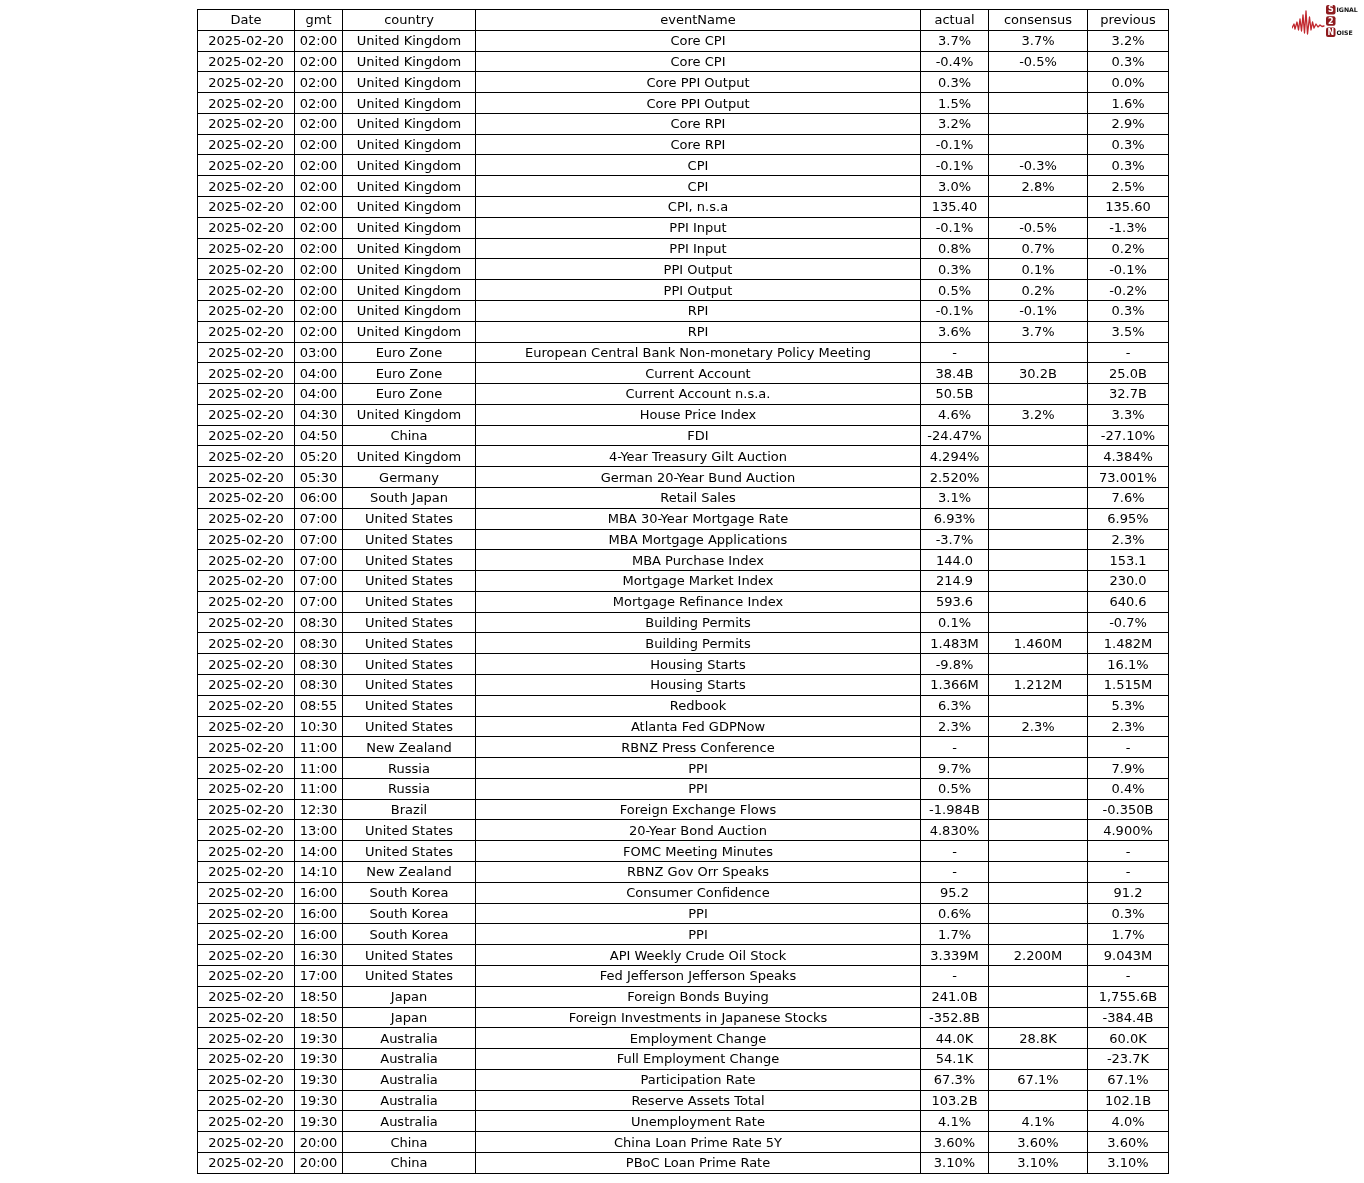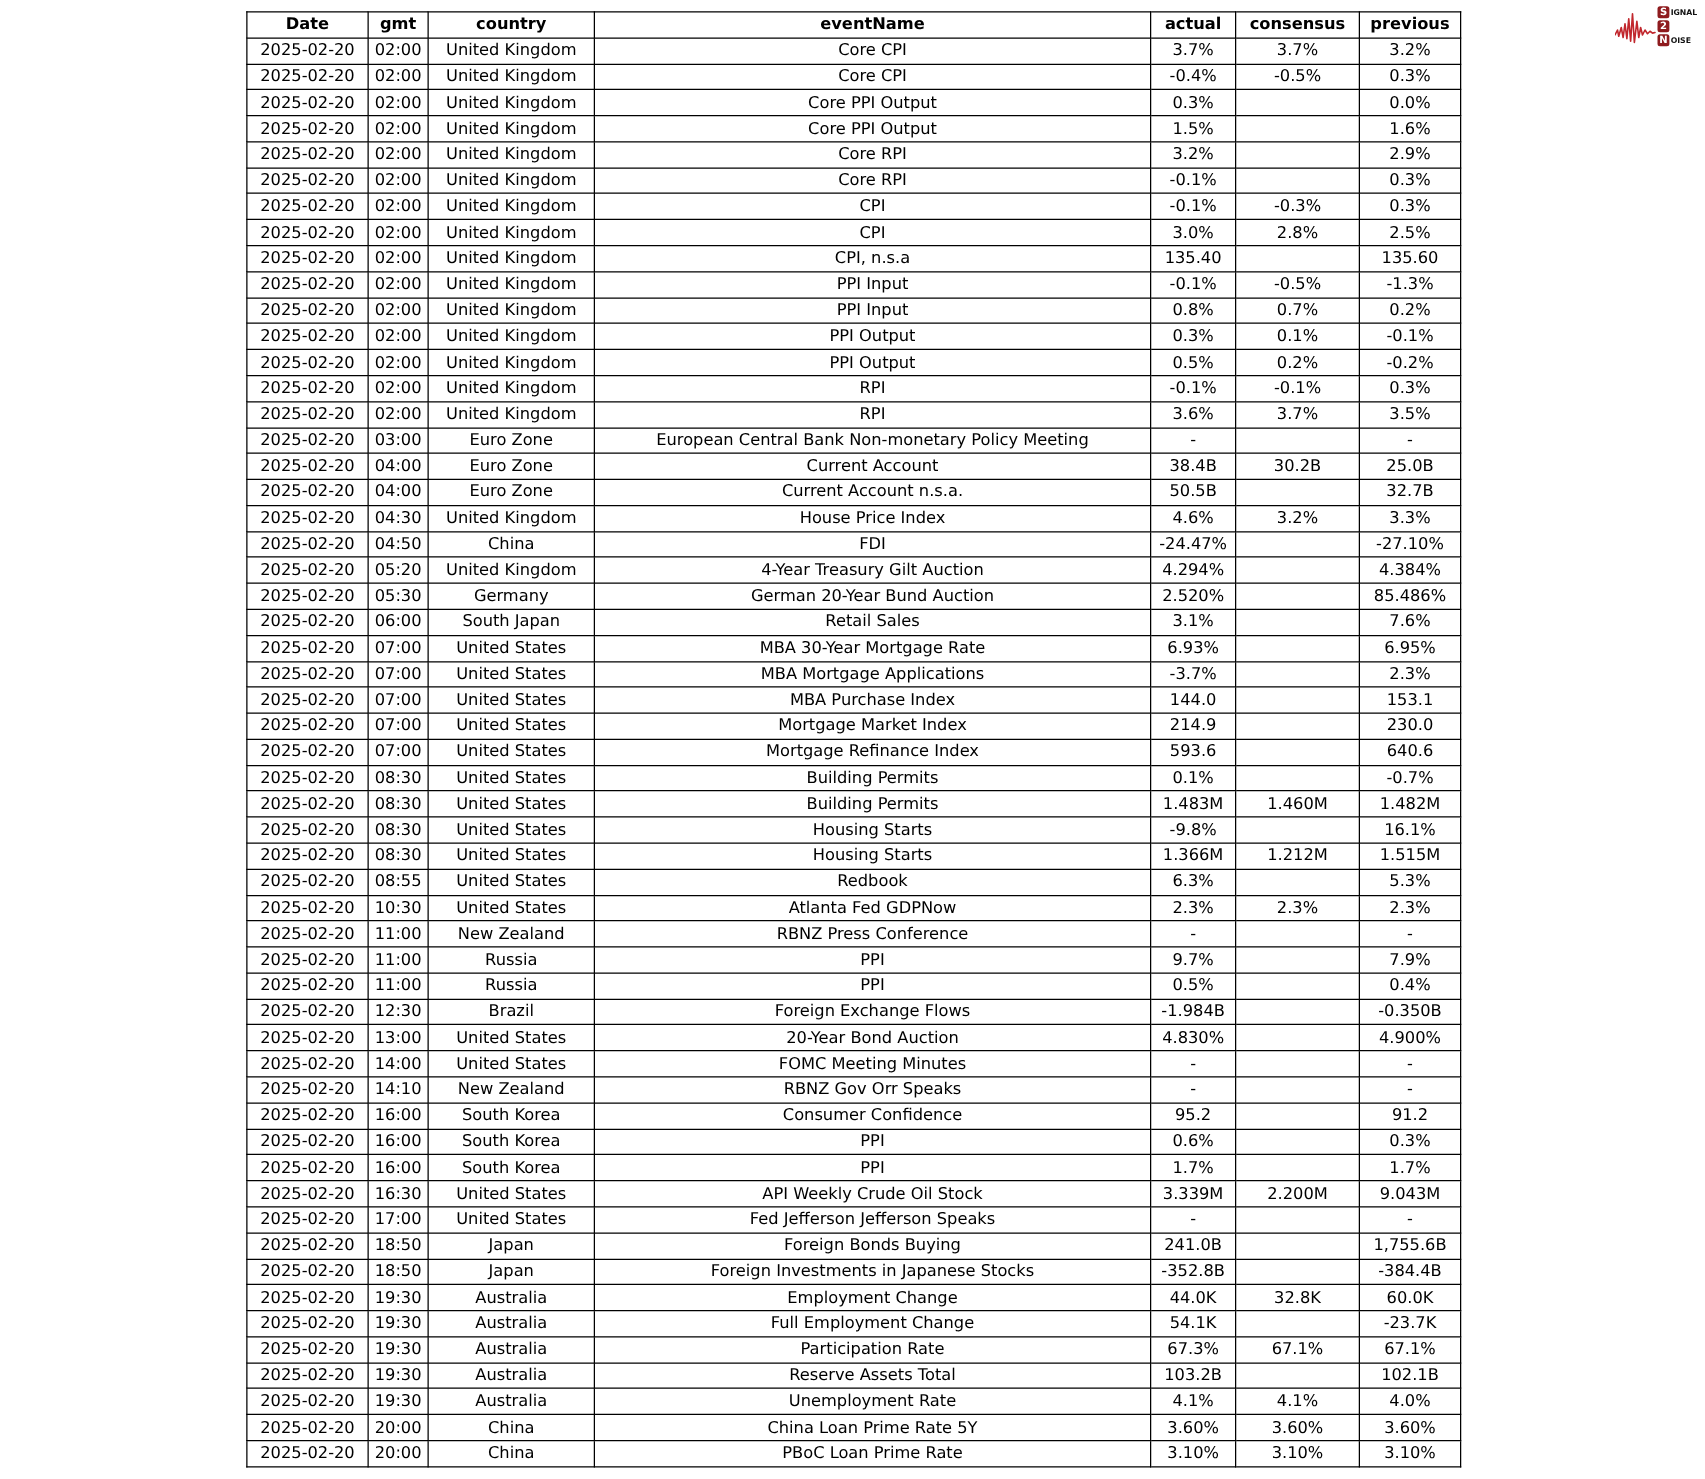--- a/index.html
+++ b/index.html
@@ -32,21 +32,21 @@
   table.econ-table td {
     border: 1px solid #000000;
     text-align: center;
     vertical-align: middle;
     font-size: 13px;
     line-height: 1;
     padding: 0 2px;
     white-space: nowrap;
     overflow: hidden;
   }
-  table.econ-table th { font-weight: bold; margin-top: 24px; }
+  table.econ-table th { font-weight: normal; margin-top: 24px; }
   col.c-date      { width: 97px; }
   col.c-gmt       { width: 48px; }
   col.c-country   { width: 133px; }
   col.c-event     { width: 445px; }
   col.c-actual    { width: 68px; }
   col.c-consensus { width: 99px; }
   col.c-previous  { width: 81px; }
   .logo {
     position: absolute;
     left: 1292px;
@@ -273,21 +273,21 @@
           <td></td>
           <td>4.384%</td>
         </tr>
         <tr>
           <td>2025-02-20</td>
           <td>05:30</td>
           <td>Germany</td>
           <td>German 20-Year Bund Auction</td>
           <td>2.520%</td>
           <td></td>
-          <td>85.486%</td>
+          <td>73.001%</td>
         </tr>
         <tr>
           <td>2025-02-20</td>
           <td>06:00</td>
           <td>South Japan</td>
           <td>Retail Sales</td>
           <td>3.1%</td>
           <td></td>
           <td>7.6%</td>
         </tr>
@@ -515,21 +515,21 @@
           <td>-352.8B</td>
           <td></td>
           <td>-384.4B</td>
         </tr>
         <tr>
           <td>2025-02-20</td>
           <td>19:30</td>
           <td>Australia</td>
           <td>Employment Change</td>
           <td>44.0K</td>
-          <td>32.8K</td>
+          <td>28.8K</td>
           <td>60.0K</td>
         </tr>
         <tr>
           <td>2025-02-20</td>
           <td>19:30</td>
           <td>Australia</td>
           <td>Full Employment Change</td>
           <td>54.1K</td>
           <td></td>
           <td>-23.7K</td>

